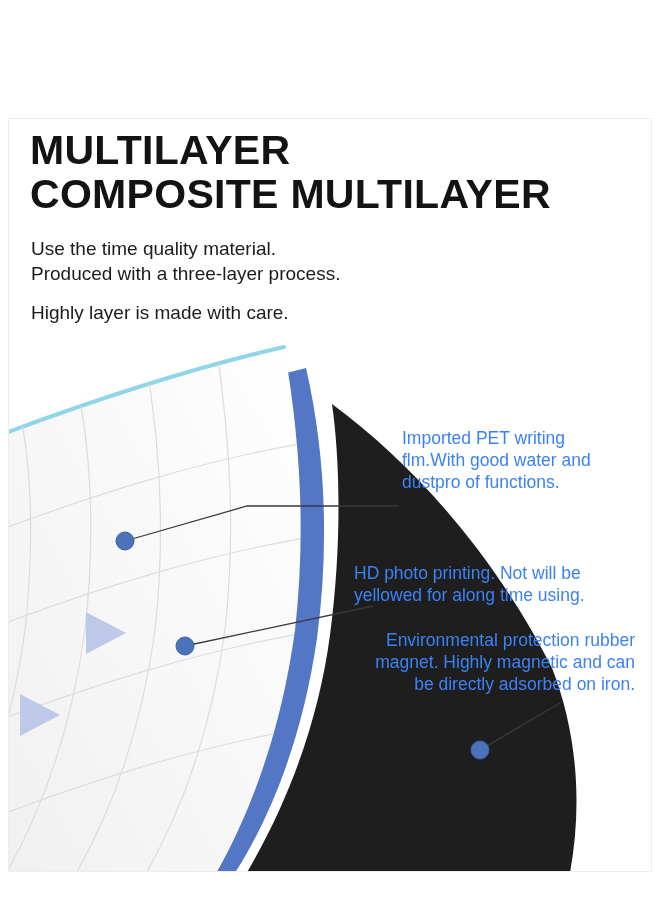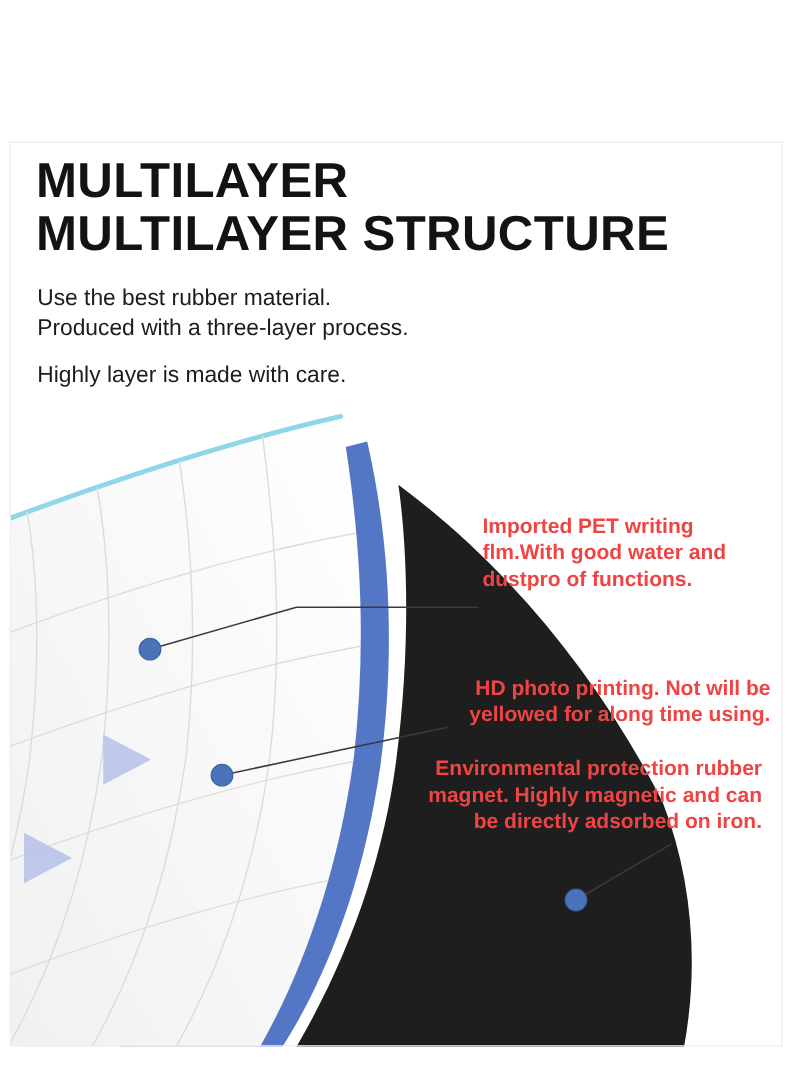--- a/index.html
+++ b/index.html
@@ -15,25 +15,25 @@
     position:absolute;left:30px;top:128px;margin:0;
     font-size:41px;line-height:1.08;font-weight:800;letter-spacing:.3px;
     color:#131313;white-space:pre-line;
   }
   .subtitle{
     position:absolute;left:31px;margin:0;font-size:19px;font-weight:400;
     color:#1c1c1c;
   }
   .s0{top:238px}.s1{top:263px}.s2{top:302px}
   .callout{
-    position:absolute;font-size:17.5px;font-weight:700;color:#ef4444;
+    position:absolute;font-size:17.5px;font-weight:400;color:#3b82f6;
     line-height:1.26;white-space:pre-line;
   }
   .c1{left:402px;top:427px;width:232px;text-align:left}
-  .c2{left:372px;top:562px;width:270px;text-align:right}
+  .c2{left:354px;top:562px;width:270px;text-align:left}
   .c3{left:337px;top:629px;width:298px;text-align:right}
   .diagram{position:absolute;left:0;top:0;}
 </style>
 </head>
 <body>
 
 <div class="page">
 
   <svg class="diagram" width="660" height="900" viewBox="0 0 660 900">
     <defs>
@@ -85,23 +85,23 @@
         <circle cx="125" cy="541" r="9" fill="#4a73ba"></circle>
         <circle cx="185" cy="646" r="9" fill="#4a73ba"></circle>
         <circle cx="480" cy="750" r="9" fill="#4a73ba"></circle>
       </g>
     </g>
   </svg>
 
   <div class="photo-frame"></div>
 
   <h1 class="title">MULTILAYER
-MULTILAYER STRUCTURE</h1>
+COMPOSITE MULTILAYER</h1>
 
-  <p class="subtitle s0">Use the best rubber material.</p>
+  <p class="subtitle s0">Use the time quality material.</p>
   <p class="subtitle s1">Produced with a three-layer process.</p>
   <p class="subtitle s2">Highly layer is made with care.</p>
 
   <div class="callout c1">Imported PET writing
 flm.With good water and
 dustpro of functions.</div>
   <div class="callout c2">HD photo printing. Not will be
 yellowed for along time using.</div>
   <div class="callout c3">Environmental protection rubber
 magnet. Highly magnetic and can

